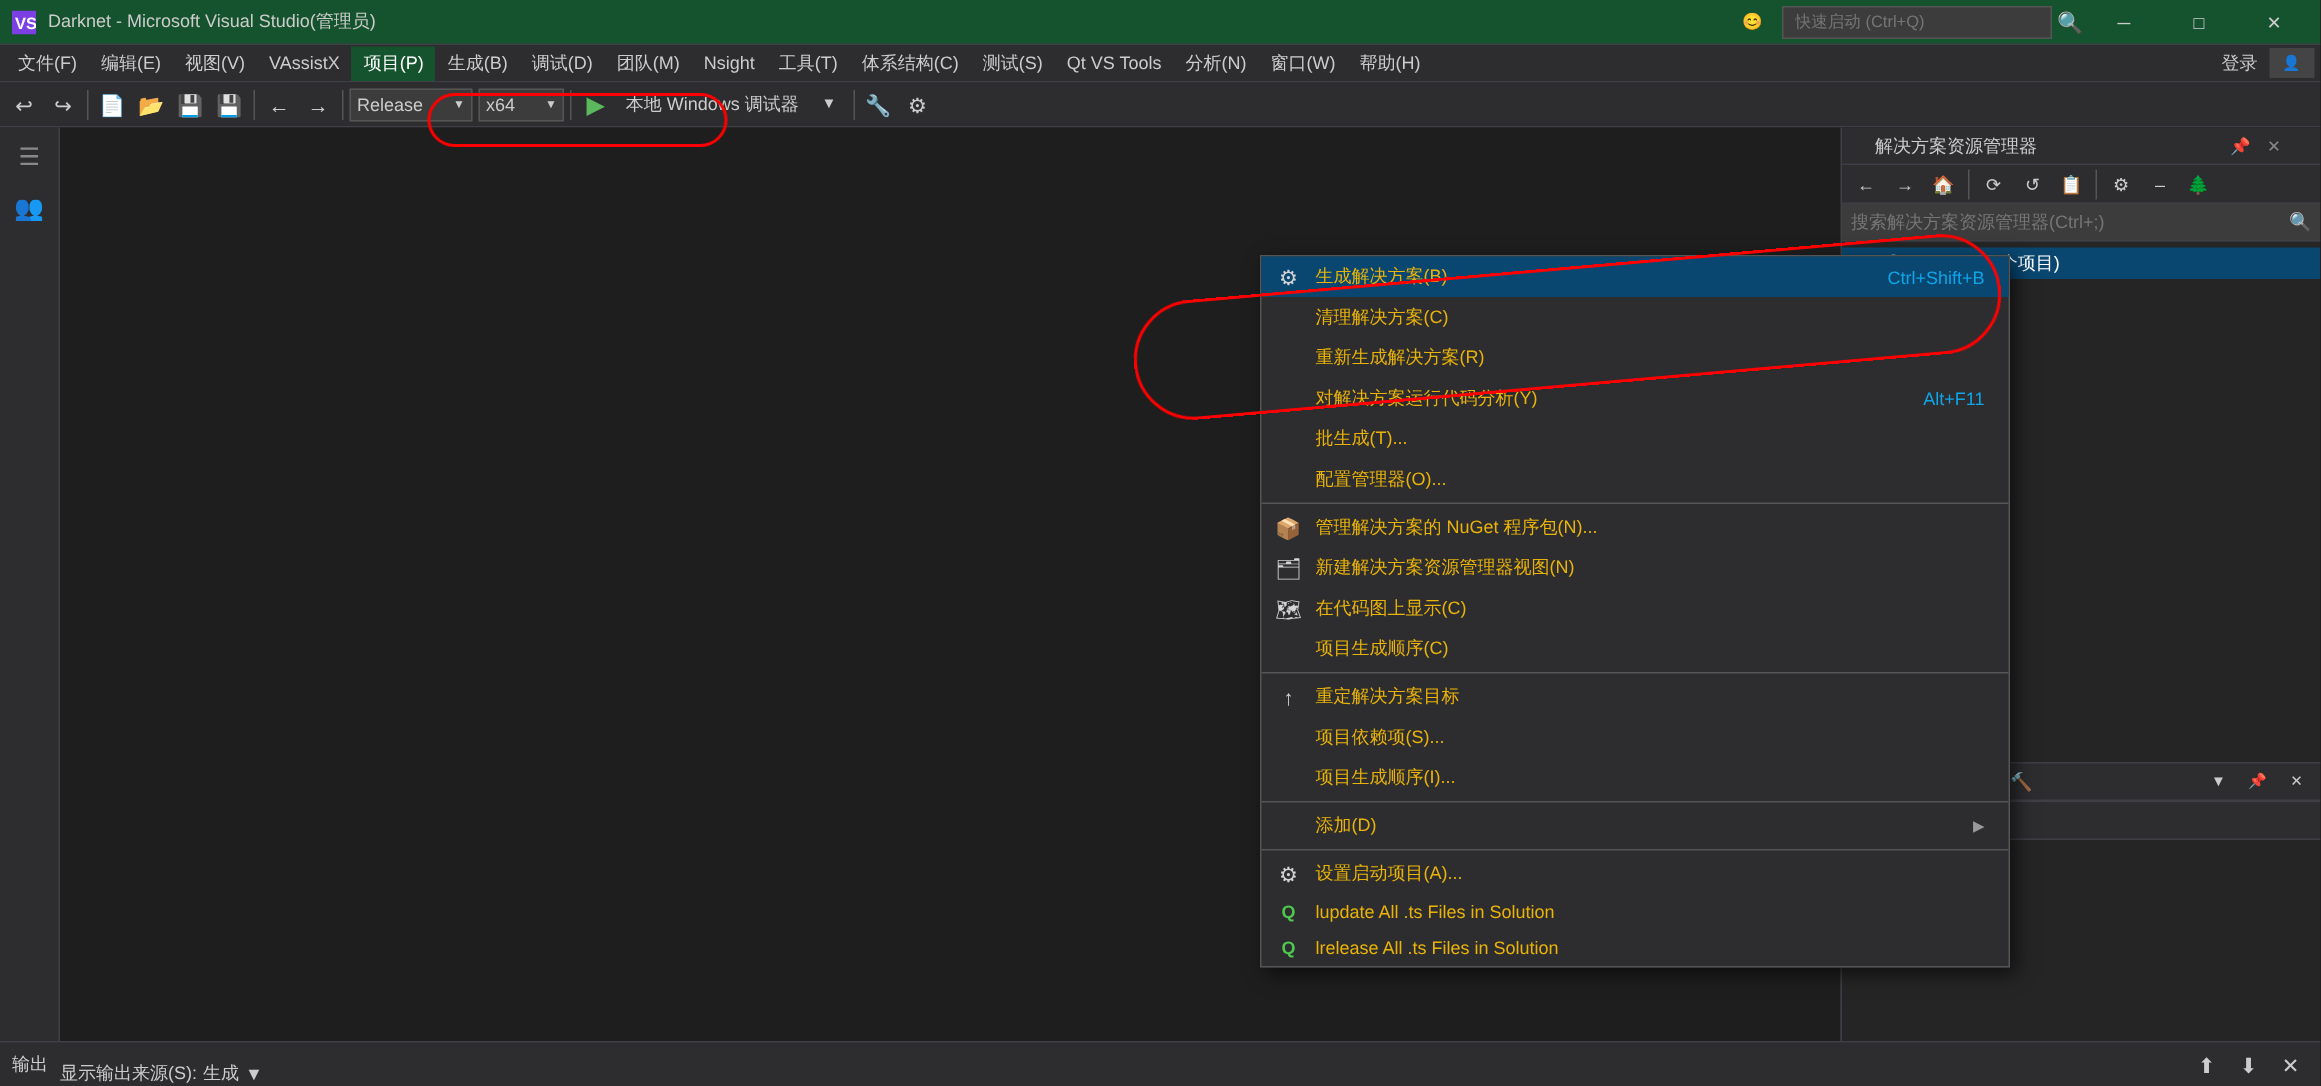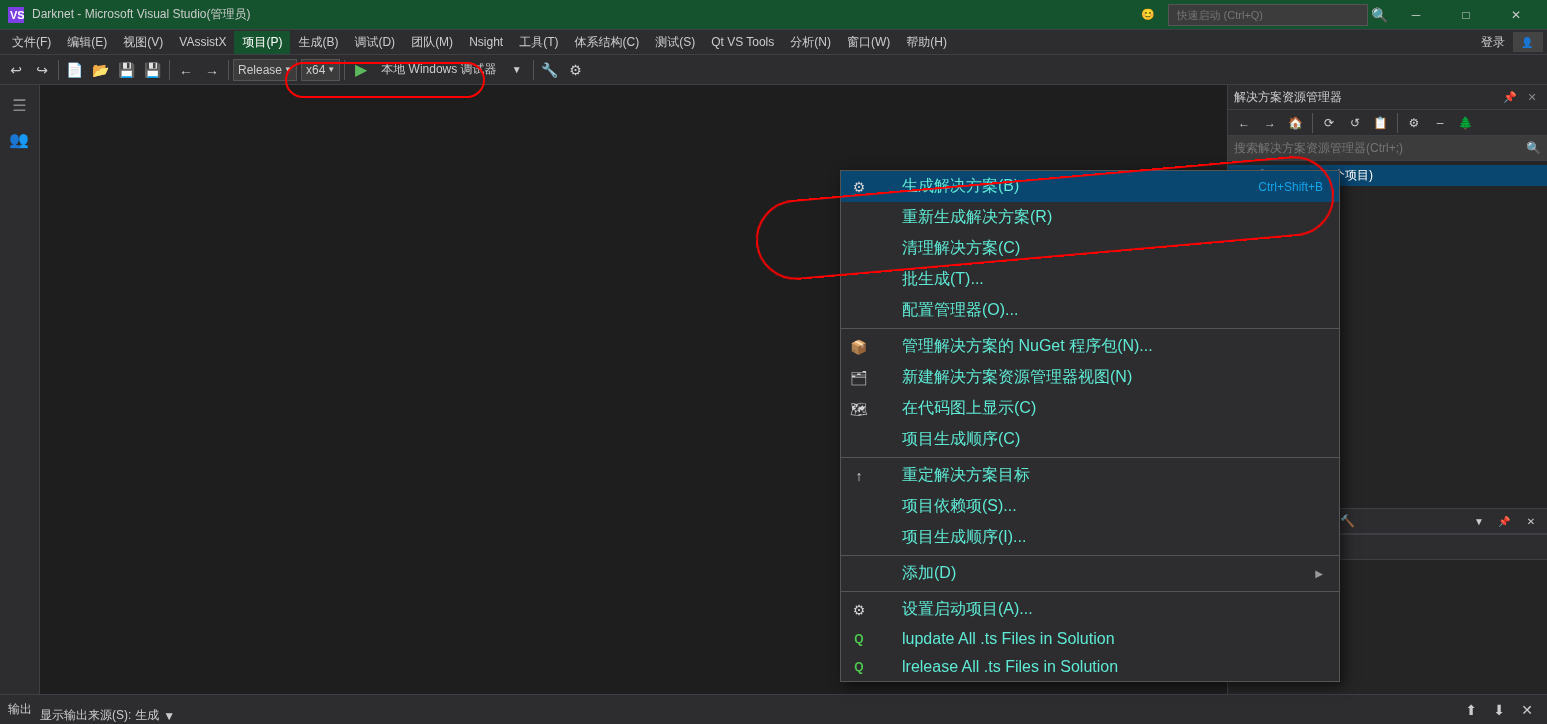--- a/index.html
+++ b/index.html
@@ -37,21 +37,21 @@
       display: flex;
       align-items: center;
       gap: 4px;
     }
     .title-bar-search {
       background: #3c3c3c;
       border: 1px solid #555;
       color: #ccc;
       padding: 2px 8px;
       font-size: 11px;
-      width: 200px;
+      width: 180px;
       height: 22px;
     }
     .title-btn {
       width: 46px; height: 30px;
       display: flex; align-items: center; justify-content: center;
       cursor: pointer;
       font-size: 12px;
       color: #ccc;
     }
 
@@ -98,21 +98,21 @@
       margin: 0 2px;
     }
     .toolbar-dropdown {
       display: flex;
       align-items: center;
       background: #3c3c3c;
       border: 1px solid #555;
       height: 22px;
       padding: 0 4px;
       cursor: pointer;
-      gap: 2px;
+      gap: 20px;
       font-size: 12px;
       color: #ccc;
       position: relative;
     }
     .toolbar-dropdown .arrow { font-size: 8px; }
     .toolbar-label {
       color: #ccc;
       font-size: 12px;
       padding: 0 6px;
     }
@@ -173,23 +173,22 @@
     .ctx-item .ctx-icon {
       position: absolute;
       left: 8px;
       width: 20px;
       height: 20px;
       display: flex; align-items: center; justify-content: center;
       font-size: 14px;
     }
     .ctx-item .ctx-label {
       flex: 1;
-      font-size: 16px;
-      color: #5eead4;
-      margin-left: 25px;
+      font-size: 12px;
+      color: #eab308;
     }
     .ctx-item .ctx-shortcut {
       color: #0ea5e9;
       font-size: 12px;
     }
     .ctx-item .ctx-arrow {
       color: #999;
       font-size: 10px;
       margin-left: 8px;
     }
@@ -207,21 +206,21 @@
       width: 320px;
       height: 100%;
       background: #252526;
       border-left: 1px solid #3f3f46;
     }
     .panel-header {
       height: 25px;
       background: #2d2d30;
       display: flex;
       align-items: center;
-      padding: 0 6px;
+      padding: 0 22px;
       border-bottom: 1px solid #3f3f46;
       gap: 4px;
     }
     .panel-title {
       flex: 1;
       font-size: 12px;
       color: #ccc;
     }
     .panel-btn {
       width: 18px; height: 18px;
@@ -386,24 +385,28 @@
 
   <div class="editor-area">
 
     <div class="context-menu">
       <div class="ctx-item highlighted">
         <span class="ctx-icon">⚙</span>
         <span class="ctx-label">生成解决方案(B)</span>
         <span class="ctx-shortcut">Ctrl+Shift+B</span>
       </div>
       <div class="ctx-item">
+        <span class="ctx-label">清理解决方案(C)</span>
+      </div>
+      <div class="ctx-item">
         <span class="ctx-label">重新生成解决方案(R)</span>
       </div>
       <div class="ctx-item">
-        <span class="ctx-label">清理解决方案(C)</span>
+        <span class="ctx-label">对解决方案运行代码分析(Y)</span>
+        <span class="ctx-shortcut">Alt+F11</span>
       </div>
       <div class="ctx-item">
         <span class="ctx-label">批生成(T)...</span>
       </div>
       <div class="ctx-item">
         <span class="ctx-label">配置管理器(O)...</span>
       </div>
       <div class="ctx-separator"></div>
       <div class="ctx-item">
         <span class="ctx-icon" style="color:#0078d4;">📦</span>

